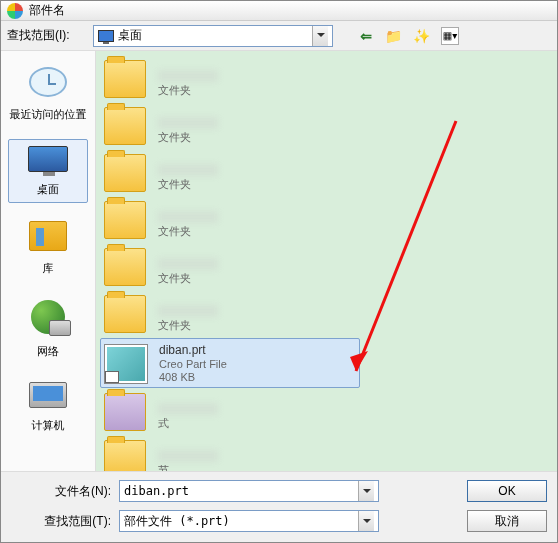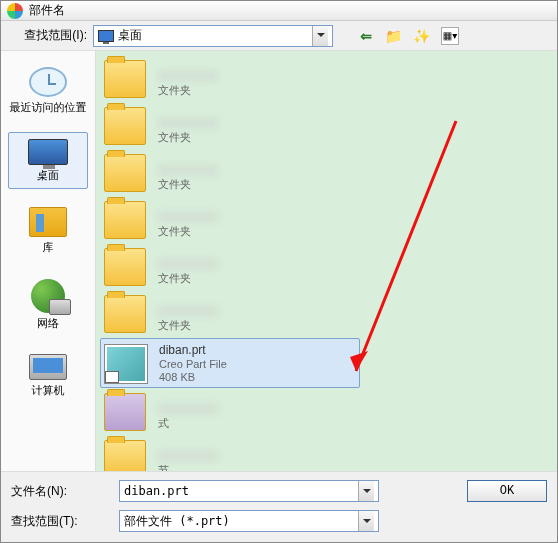--- a/index.html
+++ b/index.html
@@ -2,56 +2,56 @@
 <html><head>
 <meta charset="utf-8">
 <style>
 * { box-sizing: border-box; margin: 0; padding: 0; }
 body { font-family: "Microsoft YaHei", SimSun, sans-serif; font-size: 12px; background: #fff; }
 .dialog { width: 558px; height: 543px; border: 1px solid #888; display: flex; flex-direction: column; }
 .titlebar { height: 20px; background: linear-gradient(#fff,#e8e8e8); display: flex; align-items: center; padding: 0 6px; border-bottom: 1px solid #ccc; }
 .title-icon { width: 16px; height: 16px; margin-right: 6px; border-radius: 50%; background: conic-gradient(#e74c3c 0 90deg,#3498db 90deg 180deg,#2ecc71 180deg 270deg,#f1c40f 270deg 360deg); }
 .title-text { font-size: 12px; }
 .toolbar-row { height: 30px; display: flex; align-items: center; padding: 4px 6px; background: #f0f0f0; border-bottom: 1px solid #ddd; gap: 6px; }
-.look-in-label { width: 80px; text-align: right; }
+.look-in-label { width: 80px; }
 .look-in-select { flex: 0 0 240px; height: 22px; border: 1px solid #7a9cc6; background: #fff; display: flex; align-items: center; padding: 0 4px; gap: 4px; }
 .drop-arrow { width: 16px; height: 20px; margin-left: auto; background: linear-gradient(#f8f8f8,#ddd); border-left: 1px solid #aaa; display: flex; align-items: center; justify-content: center; }
 .drop-arrow::after { content: ""; border: 4px solid transparent; border-top-color: #333; margin-top: 3px; }
 .monitor-mini { width: 16px; height: 12px; background: #3a7bd5; border: 1px solid #333; position: relative; }
 .monitor-mini::after { content: ""; position: absolute; bottom: -3px; left: 4px; width: 6px; height: 2px; background: #666; }
 .tb-btns { display: flex; gap: 10px; margin-left: 18px; }
 .tb-btn { width: 18px; height: 18px; display: flex; align-items: center; justify-content: center; cursor: pointer; font-size: 14px; }
 .back-arrow { color: #2a7a2a; font-weight: bold; }
 .middle { flex: 1; display: flex; overflow: hidden; }
 .sidebar { width: 95px; background: #fafafa; border-right: 1px solid #ddd; display: flex; flex-direction: column; align-items: center; padding-top: 10px; gap: 12px; }
-.place { width: 80px; display: flex; flex-direction: column; align-items: center; gap: 4px; padding: 6px 0; cursor: pointer; }
+.place { width: 80px; display: flex; flex-direction: column; align-items: center; gap: 11px; padding: 6px 0; cursor: pointer; }
 .place.selected { border: 1px solid #7da2ce; background: #e8f0fb; border-radius: 2px; }
 .place-icon { width: 40px; height: 32px; }
 .place-label { font-size: 11px; text-align: center; line-height: 1.2; }
 .file-area { flex: 1; background: #d9eedb; position: relative; overflow: hidden; padding: 4px; }
 .item { display: flex; align-items: flex-end; gap: 12px; padding: 4px; margin: 1px 0; width: 260px; }
 .item-icon { width: 42px; height: 38px; flex-shrink: 0; }
 .folder-icon { background: linear-gradient(#fce28a,#f5c23e); border: 1px solid #d4a017; border-radius: 2px; position: relative; }
 .folder-icon::before { content: ""; position: absolute; top: -5px; left: 2px; width: 16px; height: 6px; background: #f5c23e; border: 1px solid #d4a017; border-bottom: none; border-radius: 2px 2px 0 0; }
 .item-text { display: flex; flex-direction: column; gap: 1px; }
 .item-name { font-size: 12px; color: #333; }
 .item-sub { font-size: 11px; color: #666; }
 .blurred .item-name { filter: blur(3px); background: rgba(200,200,200,0.3); width: 60px; height: 12px; }
 .selected-file { border: 1px solid #7da2ce; background: #d4e6f8; width: 260px; border-radius: 2px; }
 .prt-icon { background: linear-gradient(135deg,#7dd3d8,#4aa8ad); border: 2px solid #fff; box-shadow: 0 0 0 1px #888; position: relative; }
 .prt-icon::after { content: ""; position: absolute; bottom: -2px; left: -2px; width: 12px; height: 10px; background: #fff; border: 1px solid #666; }
 .arrow { position: absolute; top: 60px; left: 200px; width: 180px; height: 280px; pointer-events: none; }
 .arrow line { stroke: #e11; stroke-width: 3; }
 .arrow polygon { fill: #e11; }
 .bottom { background: #f0f0f0; padding: 8px 10px 10px 10px; display: flex; flex-direction: column; gap: 8px; border-top: 1px solid #ddd; }
 .brow { display: flex; align-items: center; gap: 8px; }
-.blabel { width: 100px; }
+.blabel { width: 100px; text-align: right; }
 .bselect { flex: 0 0 260px; height: 22px; border: 1px solid #7a9cc6; background: #fff; display: flex; align-items: center; padding: 0 4px; }
 .bselect .val { font-family: monospace; font-size: 12px; }
-.action-btn { width: 80px; height: 22px; border: 1px solid #888; background: linear-gradient(#fff,#e4e4e4); cursor: pointer; font-size: 12px; margin-left: auto; font-family: Liberation Mono, monospace; }
+.action-btn { width: 80px; height: 22px; border: 1px solid #888; background: linear-gradient(#fff,#e4e4e4); cursor: pointer; font-size: 12px; margin-left: auto; }
 .action-btn.ok { border: 1px solid #3a6ea5; }
 .icon-recent { width: 38px; height: 30px; border: 2px solid #8ab4d8; border-radius: 50%; position: relative; background: #e8f4fb; }
 .icon-recent::after { content: ""; position: absolute; width: 2px; height: 10px; background: #5a8cb8; top: 5px; left: 17px; }
 .icon-recent::before { content: ""; position: absolute; width: 8px; height: 2px; background: #5a8cb8; top: 14px; left: 17px; }
 .icon-desktop { width: 40px; height: 26px; background: linear-gradient(#4a90d9,#2c5aa0); border: 1px solid #333; border-radius: 2px; position: relative; }
 .icon-desktop::after { content: ""; position: absolute; bottom: -5px; left: 14px; width: 12px; height: 4px; background: #888; }
 .icon-lib { width: 38px; height: 30px; background: linear-gradient(#f5c23e,#e8a817); border: 1px solid #c48a0a; border-radius: 2px; position: relative; }
 .icon-lib::before { content: ""; position: absolute; top: 6px; left: 6px; width: 8px; height: 18px; background: #5a9bd5; }
 .icon-computer { width: 38px; height: 26px; background: linear-gradient(#ddd,#aaa); border: 1px solid #666; border-radius: 2px; position: relative; }
 .icon-computer::before { content: ""; position: absolute; top: 3px; left: 3px; right: 3px; bottom: 6px; background: #4a90d9; }
@@ -189,15 +189,16 @@
         <div class="drop-arrow"></div>
       </div>
       <button class="action-btn ok">OK</button>
     </div>
     <div class="brow">
       <span class="blabel">查找范围(T):</span>
       <div class="bselect">
         <span class="val">部件文件 (*.prt)</span>
         <div class="drop-arrow"></div>
       </div>
+      <button class="action-btn">取消</button>
     </div>
   </div>
 </div>
 
 </body></html>

